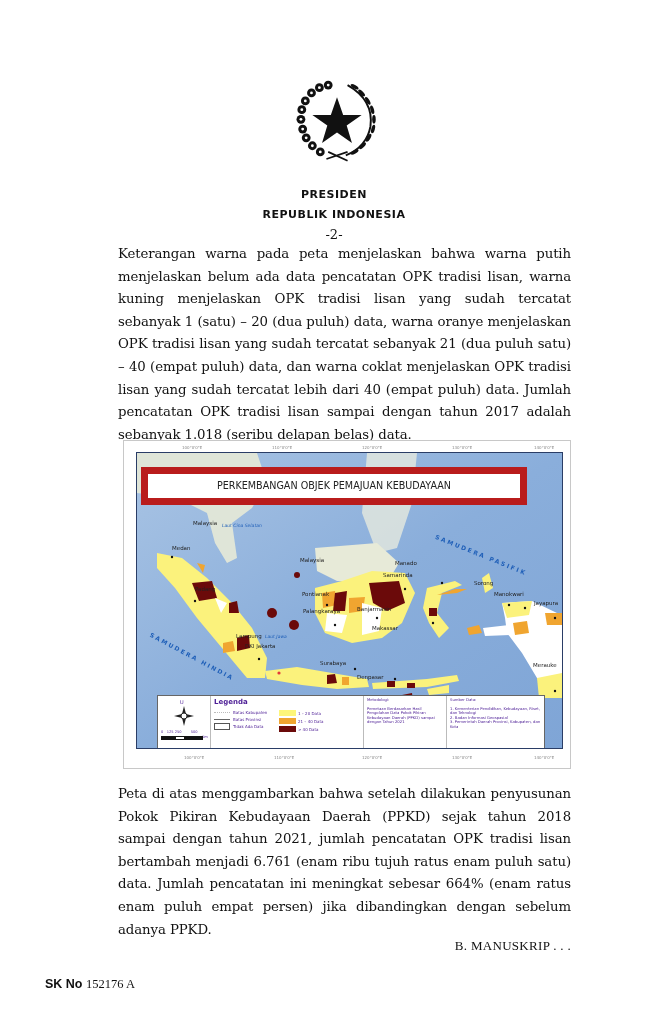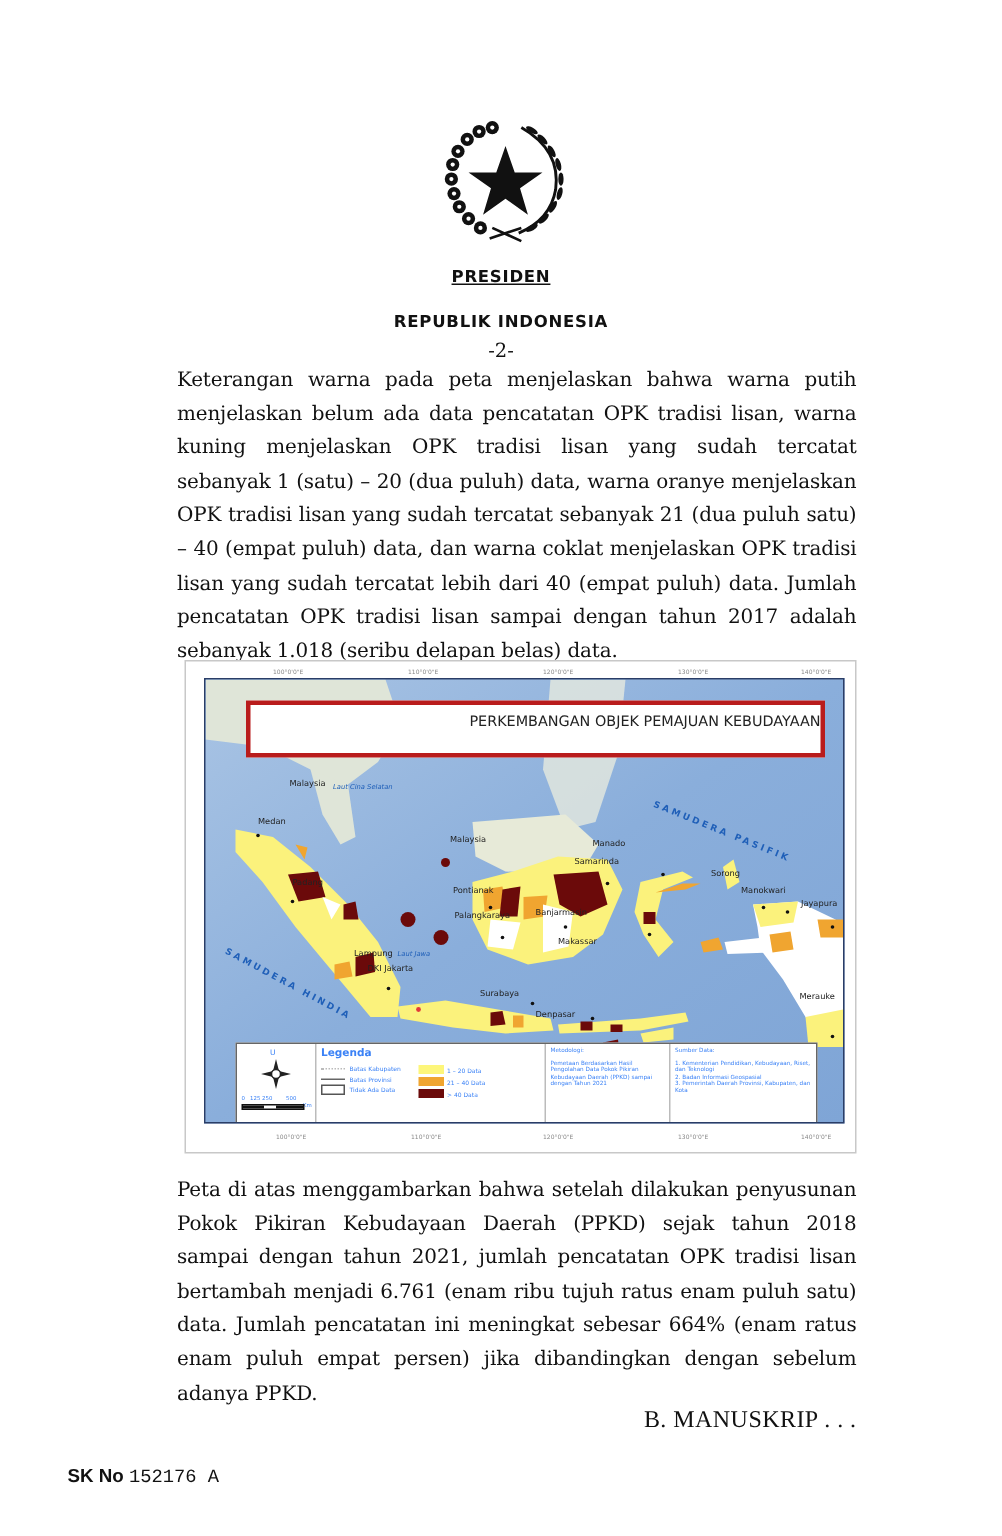--- a/index.html
+++ b/index.html
@@ -4,28 +4,28 @@
 <style>
   html, body { margin: 0; padding: 0; background: #ffffff; }
   body { width: 668px; height: 1024px; position: relative; overflow: hidden; font-family: "DejaVu Serif", serif; color: #111; }
   .emblem { position: absolute; left: 293px; top: 78px; width: 88px; height: 88px; }
   .header-title { position: absolute; left: 0; width: 668px; text-align: center; font-family: "DejaVu Sans", sans-serif; font-weight: bold; font-size: 11px; letter-spacing: 0.5px; }
   .page-number { position: absolute; top: 227px; left: 0; width: 668px; text-align: center; font-size: 13px; }
   .para { position: absolute; left: 118px; width: 453px; font-size: 13.3px; line-height: 22.6px; text-align: justify; text-align-last: left; letter-spacing: -0.1px; }
   .map-frame { position: absolute; left: 123px; top: 440px; width: 446px; height: 327px; border: 1px solid #c8c8c8; background: #fff; }
   .map-inner { position: absolute; left: 12px; top: 11px; width: 425px; height: 295px; border: 1px solid #2a3d66; overflow: hidden; background: #8fb0d9; }
   .tick { position: absolute; font-family: "DejaVu Sans", sans-serif; font-size: 4px; color: #888; }
-  .map-title { position: absolute; left: 27px; top: 14px; width: 386px; height: 38px; background: #fff; border: 3px solid #b91c1c; text-align: right; font-family: "DejaVu Sans", sans-serif; font-size: 9.6px; line-height: 15px; padding-top: 4px; box-sizing: border-box; color: #222; }
-  .legend-box { position: absolute; left: 20px; top: 242px; width: 386px; height: 52px; background: #fff; border: 1px solid #666; font-family: "DejaVu Sans", sans-serif; color: #3b82f6; }
+  .map-title { position: absolute; left: 4px; top: 14px; width: 386px; height: 38px; background: #fff; border: 7px solid #b91c1c; text-align: center; font-family: "DejaVu Sans", sans-serif; font-size: 9.6px; line-height: 15px; padding-top: 4px; box-sizing: border-box; color: #222; }
+  .legend-box { position: absolute; left: 20px; top: 242px; width: 386px; height: 52px; background: #fff; border: 1px solid #666; font-family: "DejaVu Sans", sans-serif; color: #4c1d95; }
   .lbl { position: absolute; font-family: "DejaVu Sans", sans-serif; font-size: 5.5px; color: #222; }
   .sea { position: absolute; font-family: "DejaVu Sans", sans-serif; font-size: 6px; font-weight: bold; color: #1f5fb8; letter-spacing: 2px; }
-  .right-note { position: absolute; top: 938px; right: 97px; font-family: "Liberation Serif", serif; font-size: 16px; letter-spacing: 0.3px; }
+  .right-note { position: absolute; top: 938px; right: 97px; font-family: "Liberation Serif", serif; font-size: 13px; letter-spacing: 0.3px; }
   .footer-code { position: absolute; top: 977px; left: 45px; font-size: 12.5px; font-family: "Liberation Sans", sans-serif; }
   .footer-code .sk { font-weight: bold; }
-  .footer-code .num { font-family: Liberation Mono, monospace; }
+  .footer-code .num { font-family: Liberation Serif, serif; }
 </style>
 </head>
 <body>
 
 <svg class="emblem" viewBox="0 0 100 100">
 
   <g fill="#111">
     <circle cx="40" cy="8" r="5"></circle>
       <circle cx="30" cy="11" r="5"></circle>
       <circle cx="21" cy="17" r="5"></circle>
@@ -63,21 +63,21 @@
     <ellipse cx="86" cy="68" rx="5" ry="2" transform="rotate(120 86 68)"></ellipse>
     <ellipse cx="79" cy="77" rx="5" ry="2" transform="rotate(135 79 77)"></ellipse>
     <ellipse cx="70" cy="84" rx="5" ry="2" transform="rotate(150 70 84)"></ellipse>
   </g>
 
   <path d="M38 92 L62 84 M40 84 L62 94" stroke="#111" stroke-width="2" fill="none"></path>
 
   <polygon fill="#111" points="50,22 57,42 78,42 61,54 67,74 50,62 33,74 39,54 22,42 43,42"></polygon>
 </svg>
 
-<div class="header-title" style="top:178px;text-decoration:underline;">PRESIDEN</div>
+<div class="header-title" style="top:188px;">PRESIDEN</div>
 <div class="header-title" style="top:208px;">REPUBLIK INDONESIA</div>
 
 <div class="page-number">-2-</div>
 
 <p class="para" style="top:243px; margin:0;">Keterangan warna pada peta menjelaskan bahwa warna putih menjelaskan belum ada data pencatatan OPK tradisi lisan, warna kuning menjelaskan OPK tradisi lisan yang sudah tercatat sebanyak 1 (satu) – 20 (dua puluh) data, warna oranye menjelaskan OPK tradisi lisan yang sudah tercatat sebanyak 21 (dua puluh satu) – 40 (empat puluh) data, dan warna coklat menjelaskan OPK tradisi lisan yang sudah tercatat lebih dari 40 (empat puluh) data. Jumlah pencatatan OPK tradisi lisan sampai dengan tahun 2017 adalah sebanyak 1.018 (seribu delapan belas) data.</p>
 
 <div class="map-frame">
 
   <span class="tick" style="left:58px; top:4px;">100°0'0"E</span>
   <span class="tick" style="left:148px; top:4px;">110°0'0"E</span>

